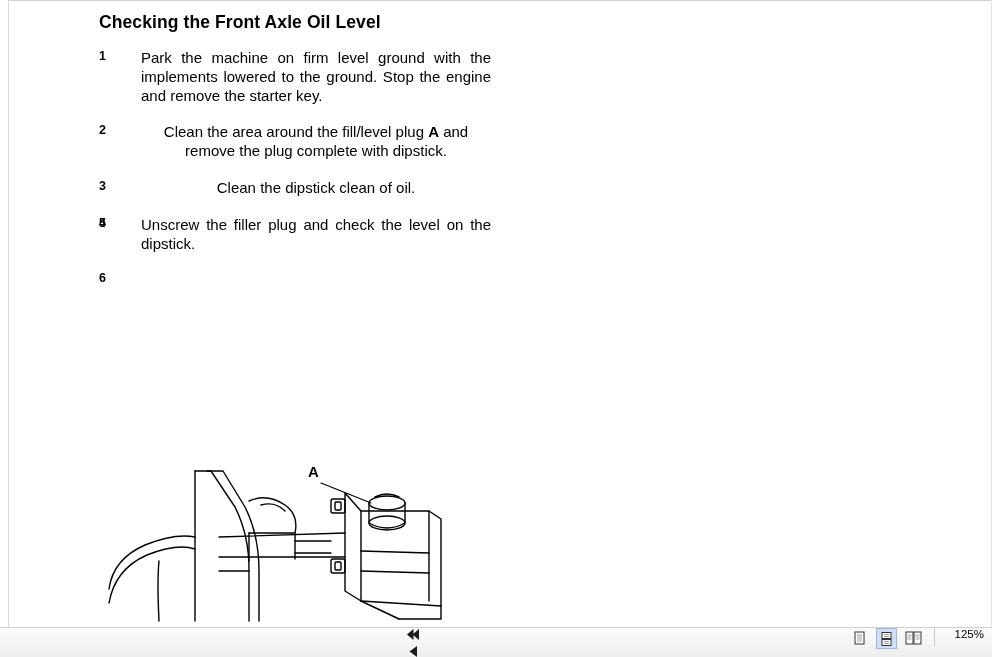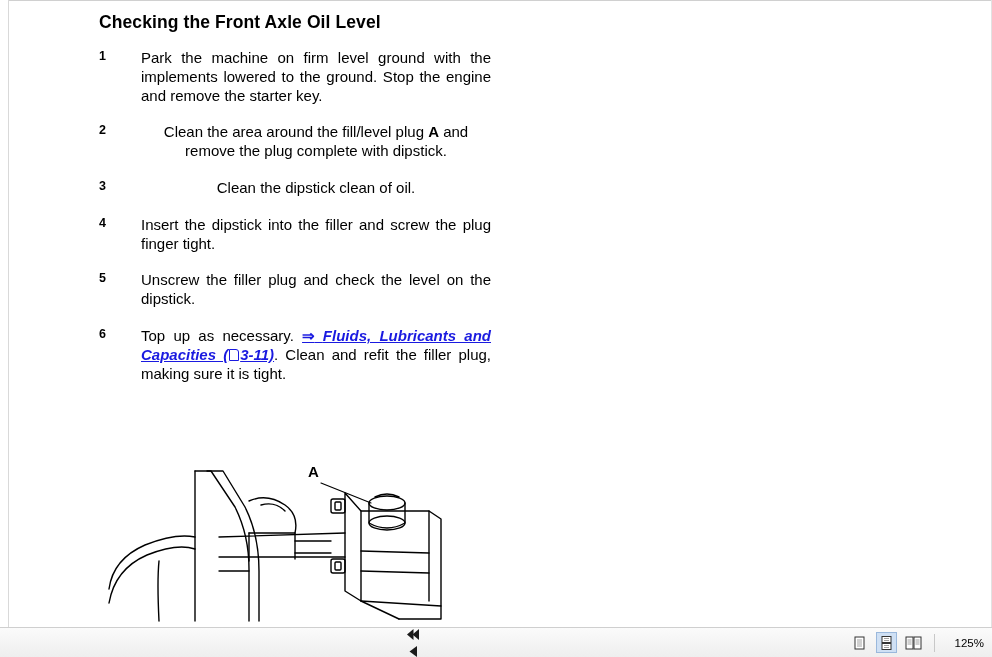--- a/index.html
+++ b/index.html
@@ -177,21 +177,20 @@
     align-items: center;
     gap: 4px;
     flex-direction: column;
   }
   .tb-right {
     position: absolute;
     right: 8px;
     top: 0;
     height: 29px;
     display: flex;
-    align-items: center;
     gap: 7px;
   }
 
   .nav-btn {
     width: 17px;
     height: 19px;
     display: inline-flex;
     align-items: center;
     justify-content: center;
     cursor: pointer;
@@ -266,31 +265,29 @@
           <div class="step-body nojust"><span>Clean the area around the fill/level plug </span><span class="bold-inline">A</span><span> and remove the plug complete with dipstick.</span></div>
         </div>
 
         <div class="step">
           <div class="step-num">3</div>
           <div class="step-body nojust">Clean the dipstick clean of oil.</div>
         </div>
 
         <div class="step">
           <div class="step-num">4</div>
-          <div class="step-body">Insert the dipstick into the filler and screw the plug finger tight.</div>
         </div>
 
         <div class="step">
           <div class="step-num">5</div>
           <div class="step-body">Unscrew the filler plug and check the level on the dipstick.</div>
         </div>
 
         <div class="step">
           <div class="step-num">6</div>
-          <div class="step-body"><span>Top up as necessary. </span><a class="xref"><span class="xref-arrow">⇒</span> <span>Fluids, Lubricants and Capacities (</span><span class="page-glyph"></span><span>3-11)</span></a><span>. Clean and refit the filler plug, making sure it is tight.</span></div>
         </div>
 
       </div>
 
       <div id="illustration">
         <div class="callout-A">A</div>
         <svg width="420" height="190" viewBox="0 0 420 190">
           <g fill="none" stroke="#000000" stroke-width="1.4" stroke-linecap="round" stroke-linejoin="round">
 
             <line x1="222" y1="42" x2="272" y2="62" stroke-width="1.2"></line>

